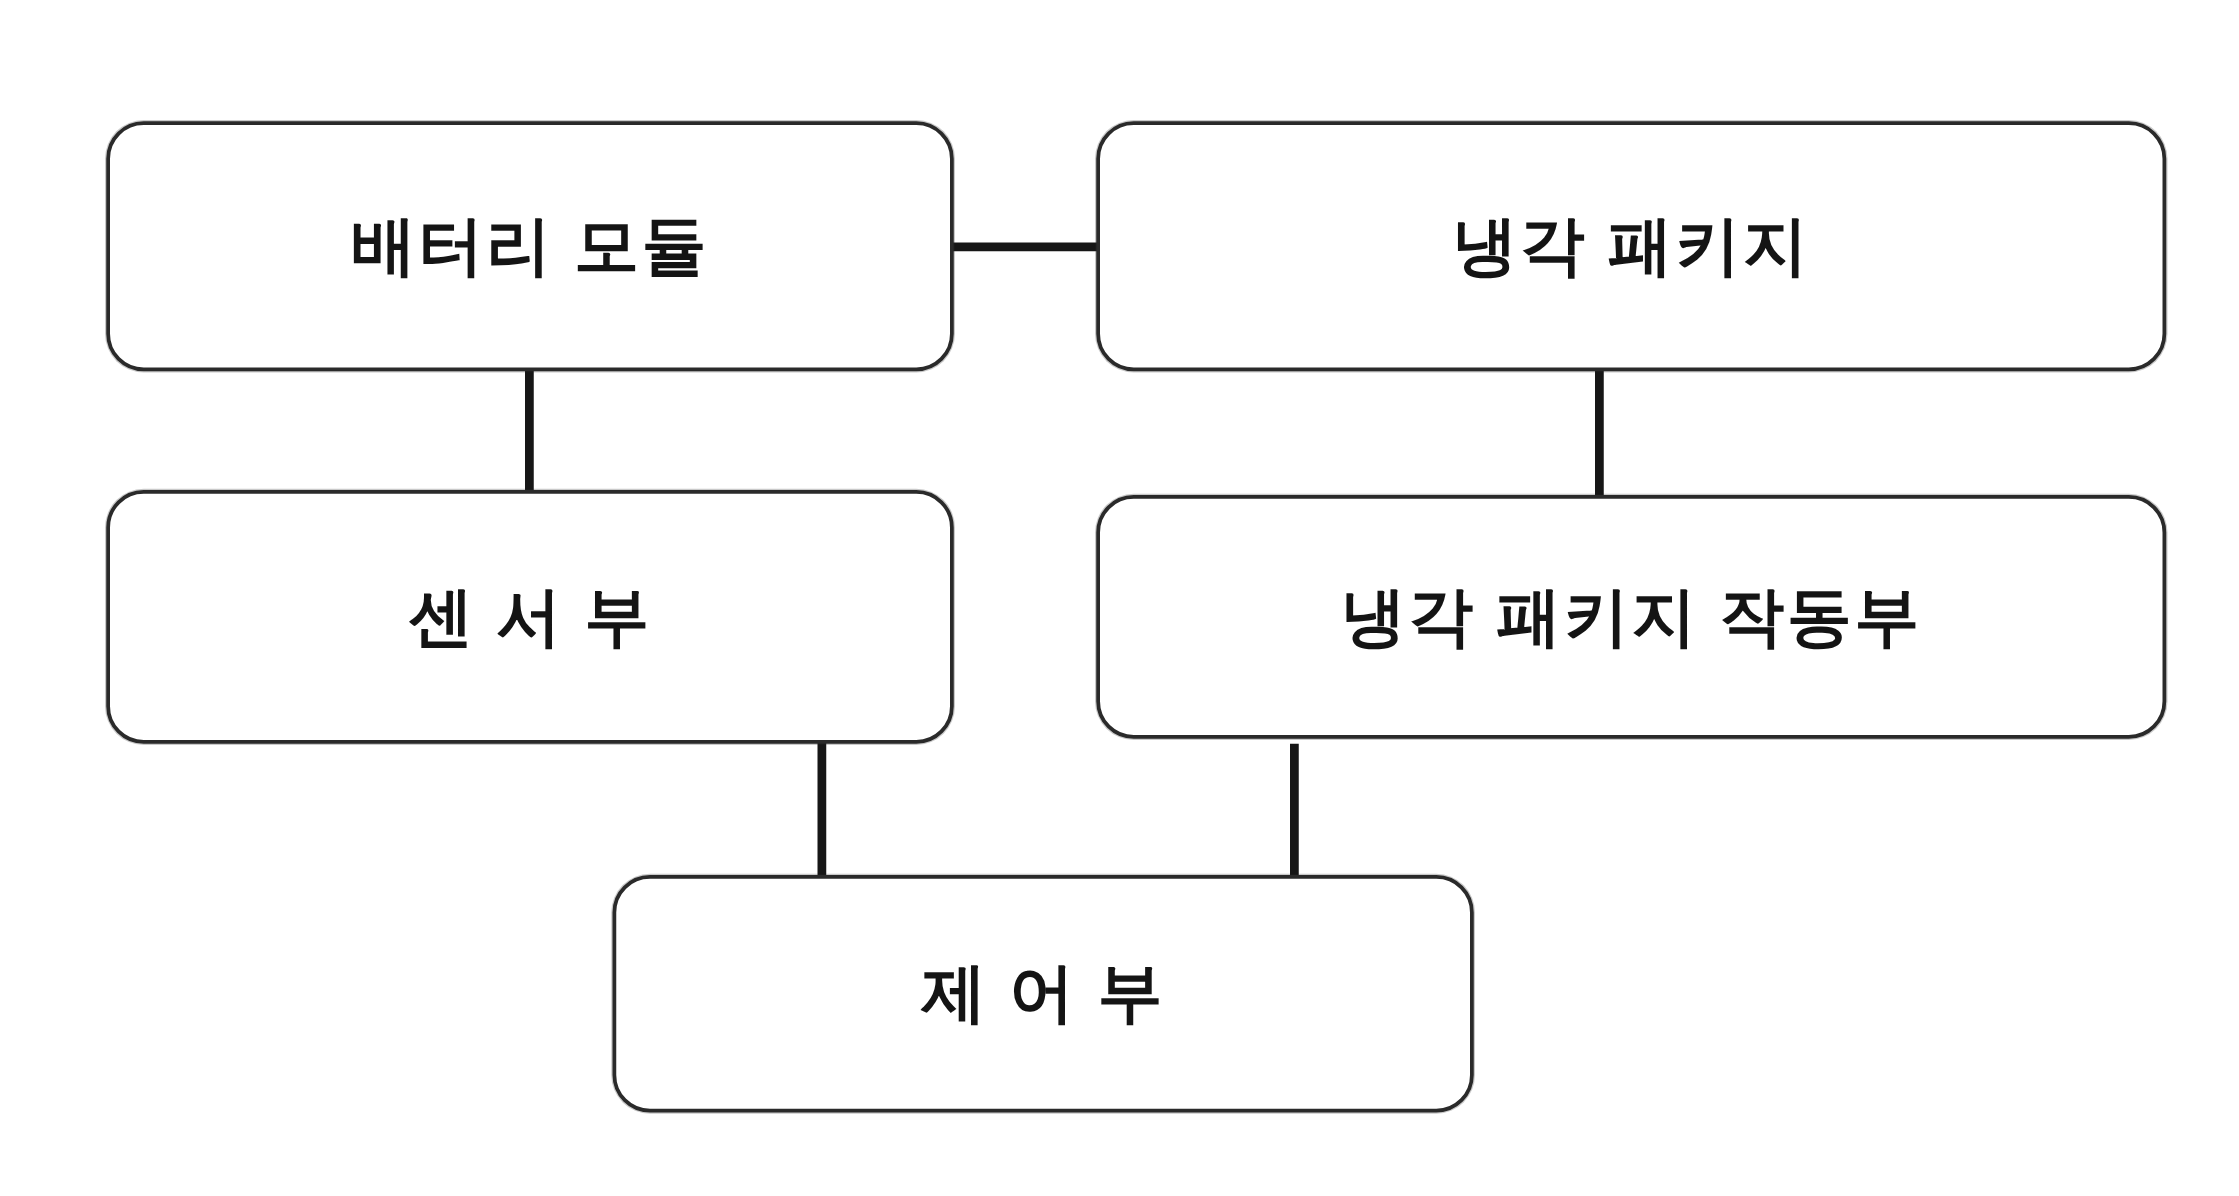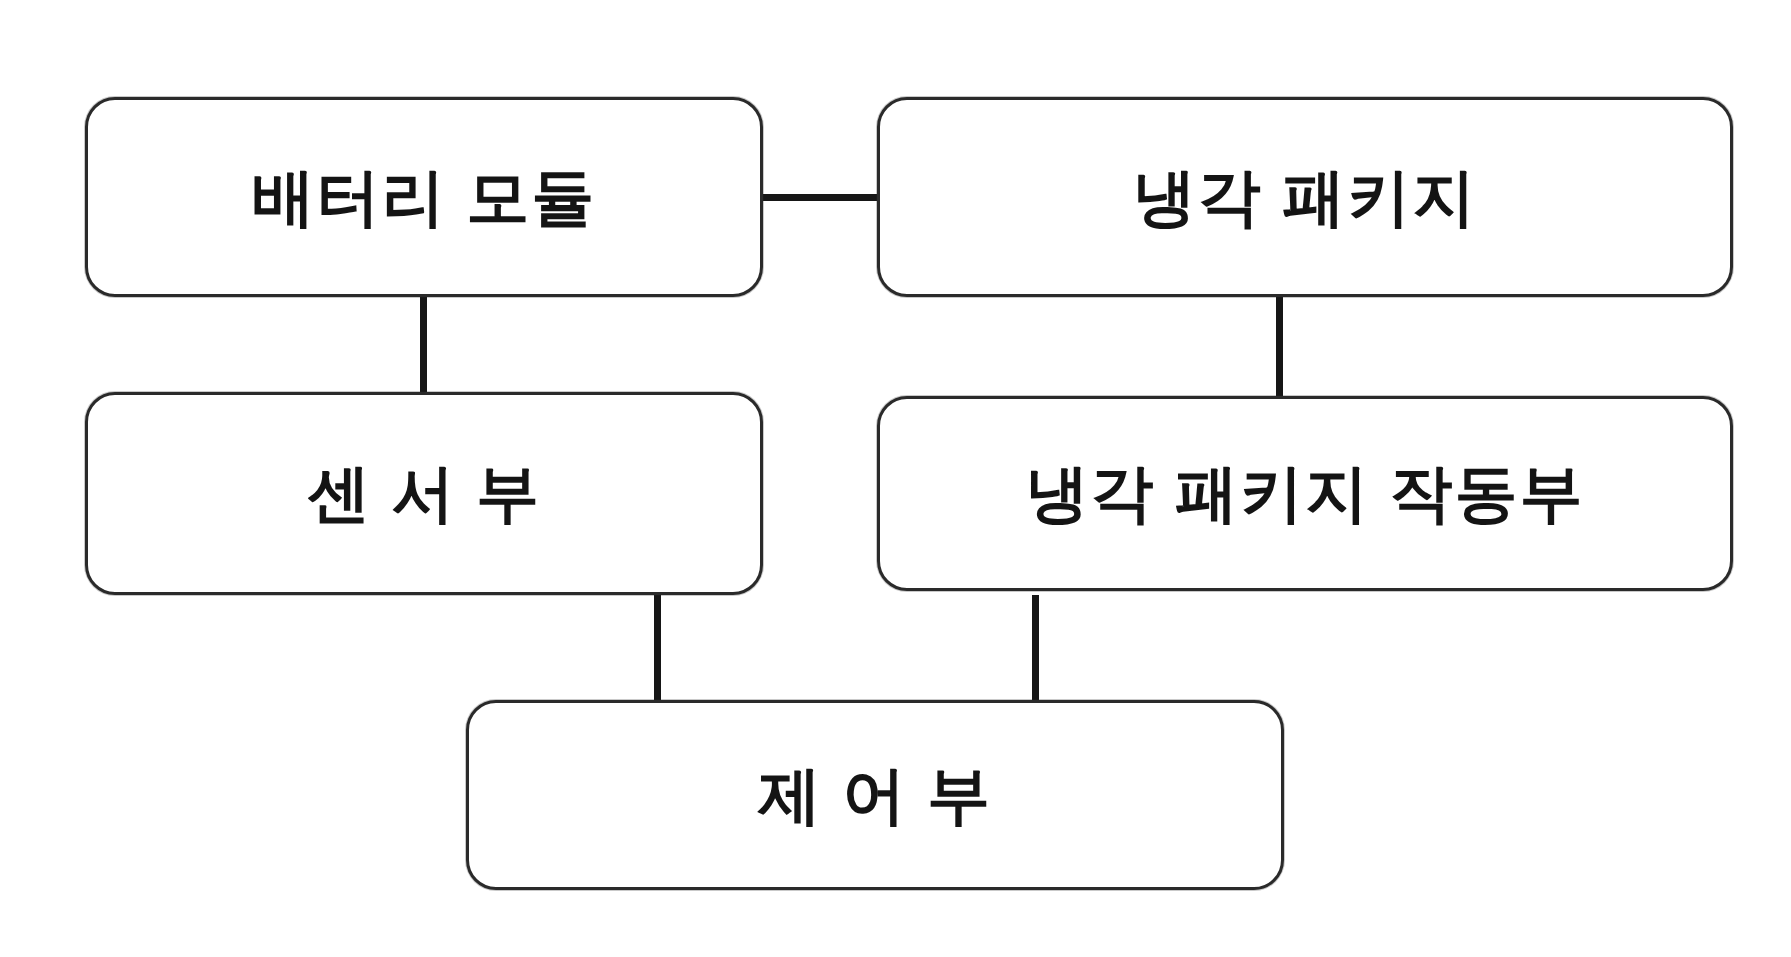--- a/index.html
+++ b/index.html
@@ -21,38 +21,38 @@
     border: 3px solid #2a2a2a;
     border-radius: 30px;
     background: #ffffff;
     display: flex;
     align-items: center;
     justify-content: center;
     box-shadow: 0 0 0 1px rgba(40,40,40,0.25);
   }
   .node-label {
     color: #141414;
-    font-size: 63px;
+    font-size: 52px;
     font-weight: 600;
     letter-spacing: 2px;
     line-height: 1;
     white-space: nowrap;
     text-align: center;
   }
   .edge {
     position: absolute;
     background: #161616;
   }
 
   
   #node-battery-module            { left: 85px;  top: 97px;  width: 678px; height: 200px; }
   #node-cooling-package           { left: 877px; top: 97px;  width: 856px; height: 200px; }
   #node-sensor-unit               { left: 85px;  top: 392px; width: 678px; height: 203px; }
   #node-cooling-package-actuator  { left: 877px; top: 396px; width: 856px; height: 195px; }
-  #node-control-unit              { left: 466px; top: 700px; width: 818px; height: 190px; }
+  #node-control-unit              { left: 490px; top: 700px; width: 689px; height: 190px; }
 
   
   #edge-battery-cooling   { left: 760px;  top: 194px; width: 120px; height: 7px; }
   #edge-battery-sensor    { left: 420px;  top: 294px; width: 7px;   height: 101px; }
   #edge-cooling-actuator  { left: 1276px; top: 294px; width: 7px;   height: 105px; }
   #edge-sensor-control    { left: 654px;  top: 592px; width: 7px;   height: 111px; }
   #edge-actuator-control  { left: 1032px; top: 595px; width: 7px;   height: 108px; }
 </style>
 </head>
 <body>

